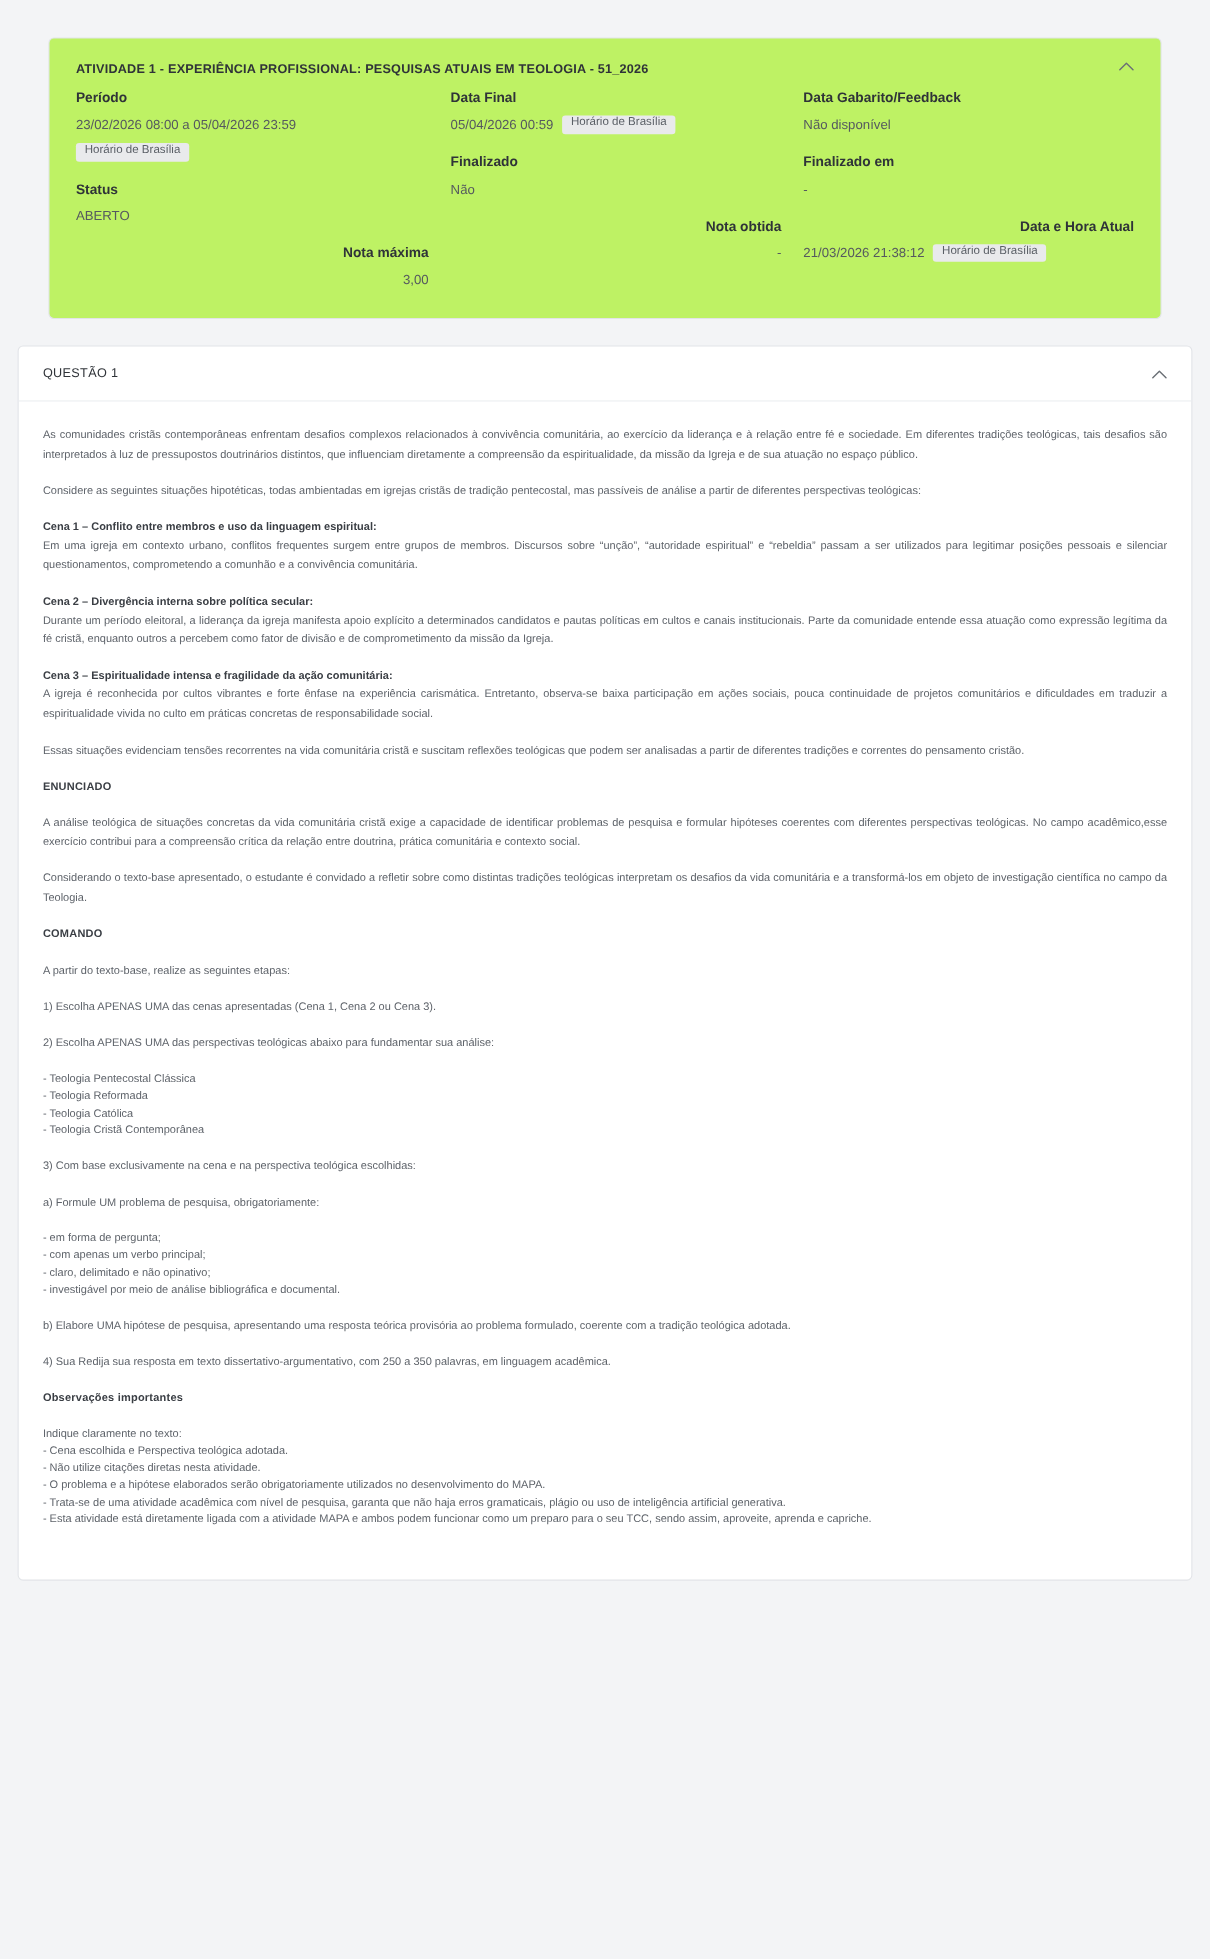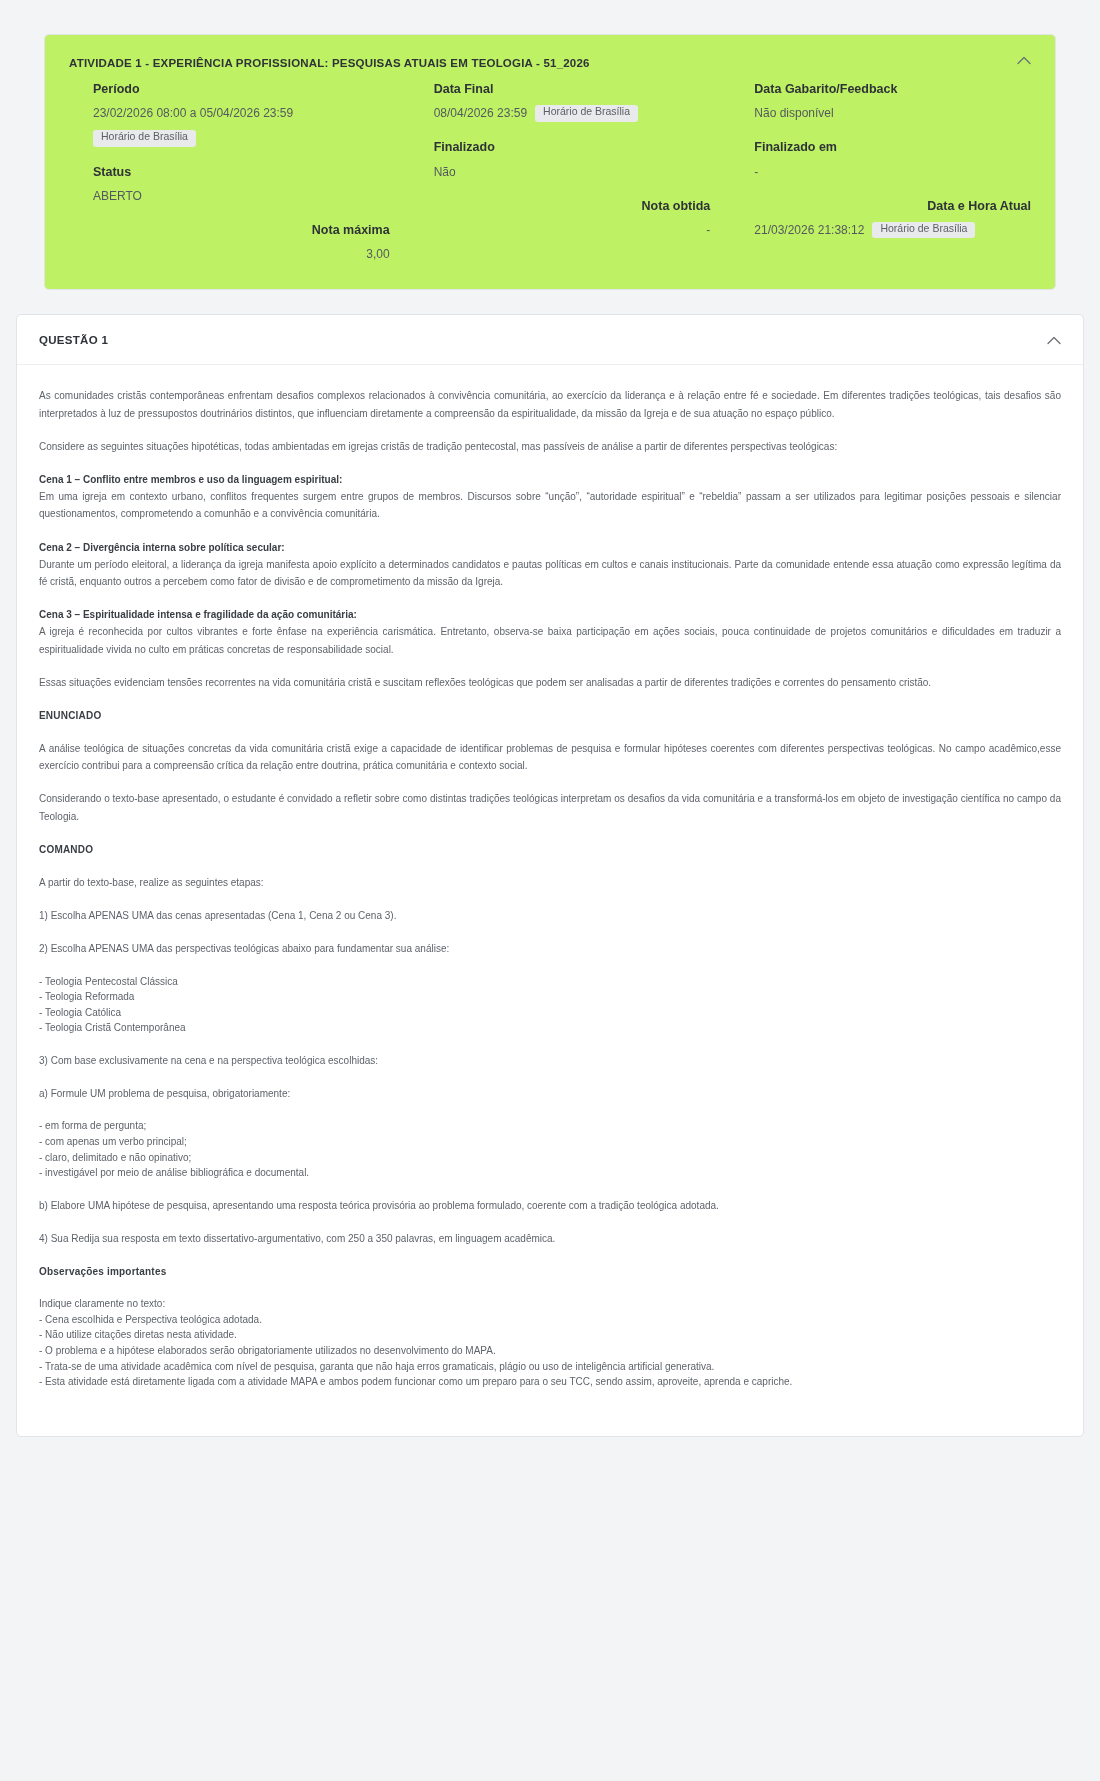--- a/index.html
+++ b/index.html
@@ -54,21 +54,21 @@
   .activity-grid {
     display: grid;
     grid-template-columns: 1fr 1fr 1fr;
     column-gap: 0;
     padding: 6px 24px 26px 24px;
   }
   .col { display: block; }
   .col-2 { padding-left: 20px; }
   .col-3 { padding-left: 20px; }
 
-  .field { margin-bottom: 17px; margin-left: 24px; }
+  .field { margin-bottom: 17px; }
   .field:last-child { margin-bottom: 0; text-align: right; }
   .field-label {
     font-size: 12.5px;
     font-weight: bold;
     color: #2f3338;
     margin-bottom: 7px;
     line-height: 1.3;
   }
   .field-value {
     font-size: 12px;
@@ -102,21 +102,21 @@
   }
   .question-head {
     display: flex;
     align-items: center;
     justify-content: space-between;
     padding: 19px 22px 18px 22px;
     border-bottom: 1px solid #eceef1;
   }
   .question-title {
     font-size: 11.5px;
-    font-weight: bold;
+    font-weight: normal;
     letter-spacing: 0.3px;
     color: #2f3338;
     text-transform: uppercase;
   }
   .question-body {
     padding: 22px 22px 30px 22px;
     font-size: 10px;
     line-height: 1.72;
     color: #5e636a;
   }
@@ -177,21 +177,21 @@
         <div class="field">
           <div class="field-label">Nota máxima</div>
           <div class="field-value">3,00</div>
         </div>
       </div>
 
       <div class="col col-2">
         <div class="field">
           <div class="field-label">Data Final</div>
           <div class="field-value inline-row">
-            <span>08/04/2026 23:59</span>
+            <span>05/04/2026 00:59</span>
             <span class="tz-badge">Horário de Brasília</span>
           </div>
         </div>
         <div class="field">
           <div class="field-label">Finalizado</div>
           <div class="field-value">Não</div>
         </div>
         <div class="field">
           <div class="field-label">Nota obtida</div>
           <div class="field-value">-</div>

